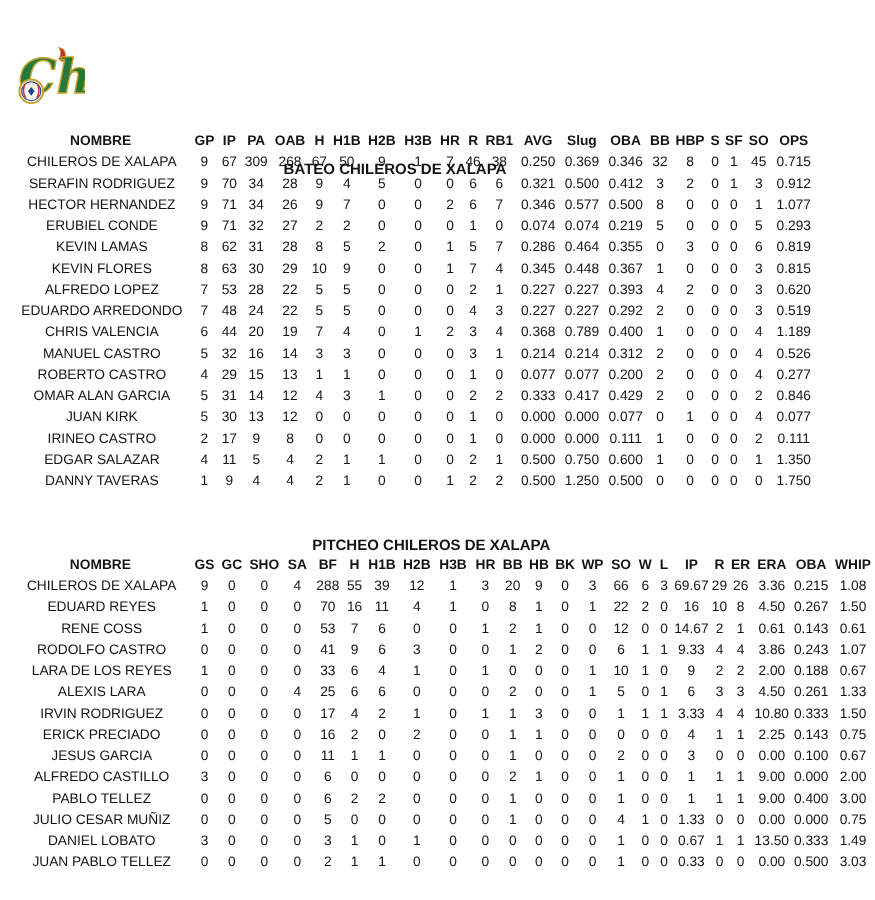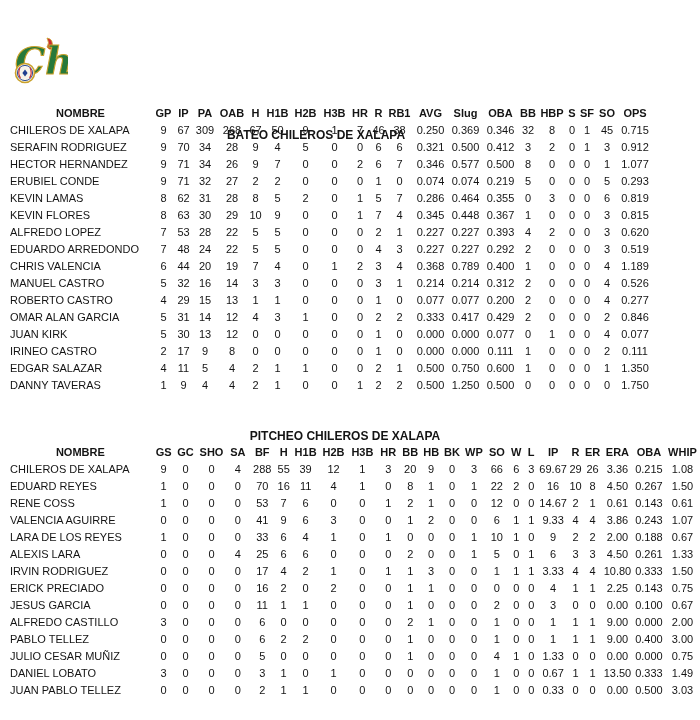--- a/index.html
+++ b/index.html
@@ -23,21 +23,21 @@
     border:none;
   }
   #batting-table  { top:105px; }
   #pitching-table { top:444px; }
   .stat-table th, .stat-table td {
     padding:0; margin:0; border:none;
     font-size:11px; line-height:17px; height:17px;
     white-space:nowrap; text-align:center; font-weight:normal;
   }
   .stat-table thead th { font-weight:bold; }
-  .stat-table td.name { text-align:left; padding-left:2px; }
+  .stat-table td.name { text-align:center; padding-left:2px; }
   .stat-table th.name-h { text-align:center; }
 </style>
 </head>
 <body>
 
 <div class="logo-wrap">
   <svg width="54" height="52" viewBox="0 0 54 52">
 
     <path d="M33,11 q3,-4 0,-9 q7,1 5,10 q-2,3 -5,-1 z" fill="#cc2b31" stroke="#c9a12b" stroke-width="0.8"></path>
 
@@ -604,21 +604,21 @@
         <td>0</td>
         <td>0</td>
         <td>14.67</td>
         <td>2</td>
         <td>1</td>
         <td>0.61</td>
         <td>0.143</td>
         <td>0.61</td>
       </tr>
       <tr>
-        <td class="name">VALENCIA AGUIRRE</td>
+        <td class="name">RODOLFO CASTRO</td>
         <td>0</td>
         <td>0</td>
         <td>0</td>
         <td>0</td>
         <td>41</td>
         <td>9</td>
         <td>6</td>
         <td>3</td>
         <td>0</td>
         <td>0</td>

